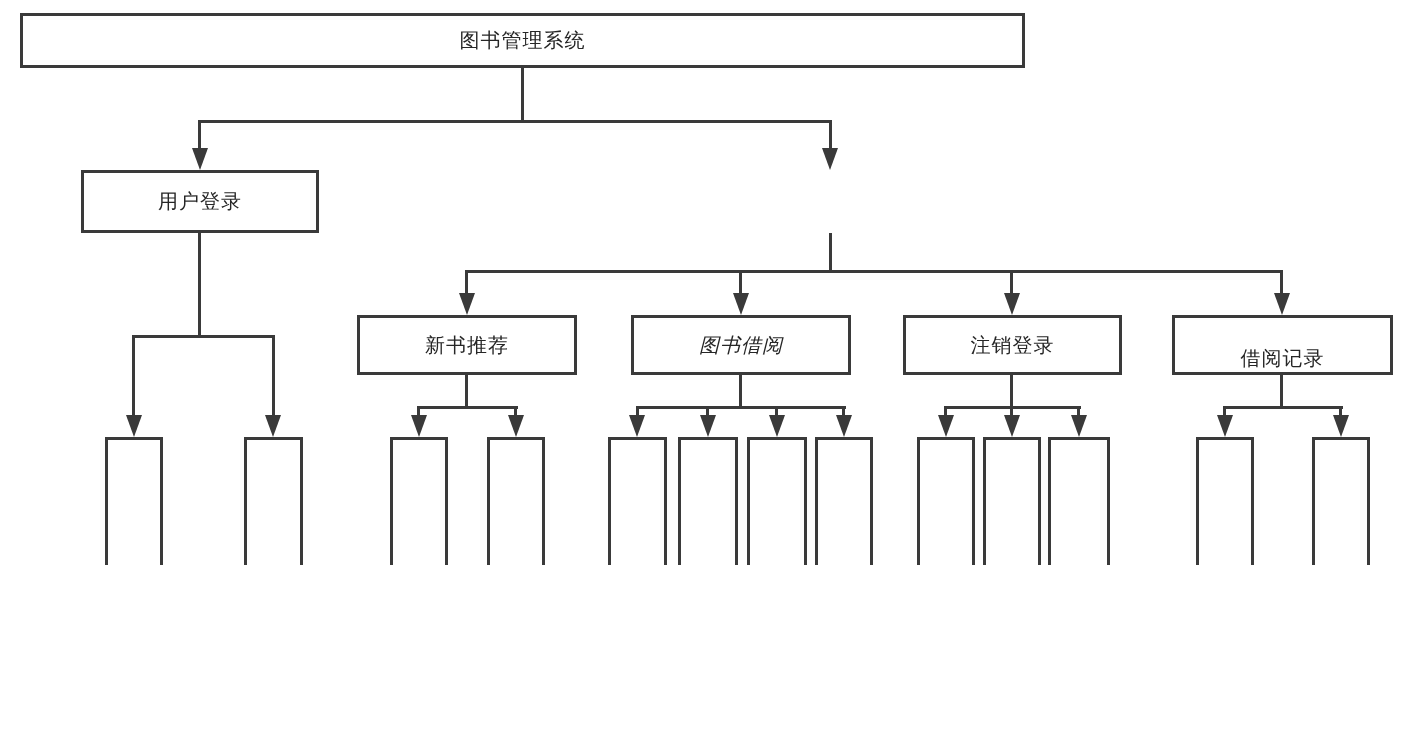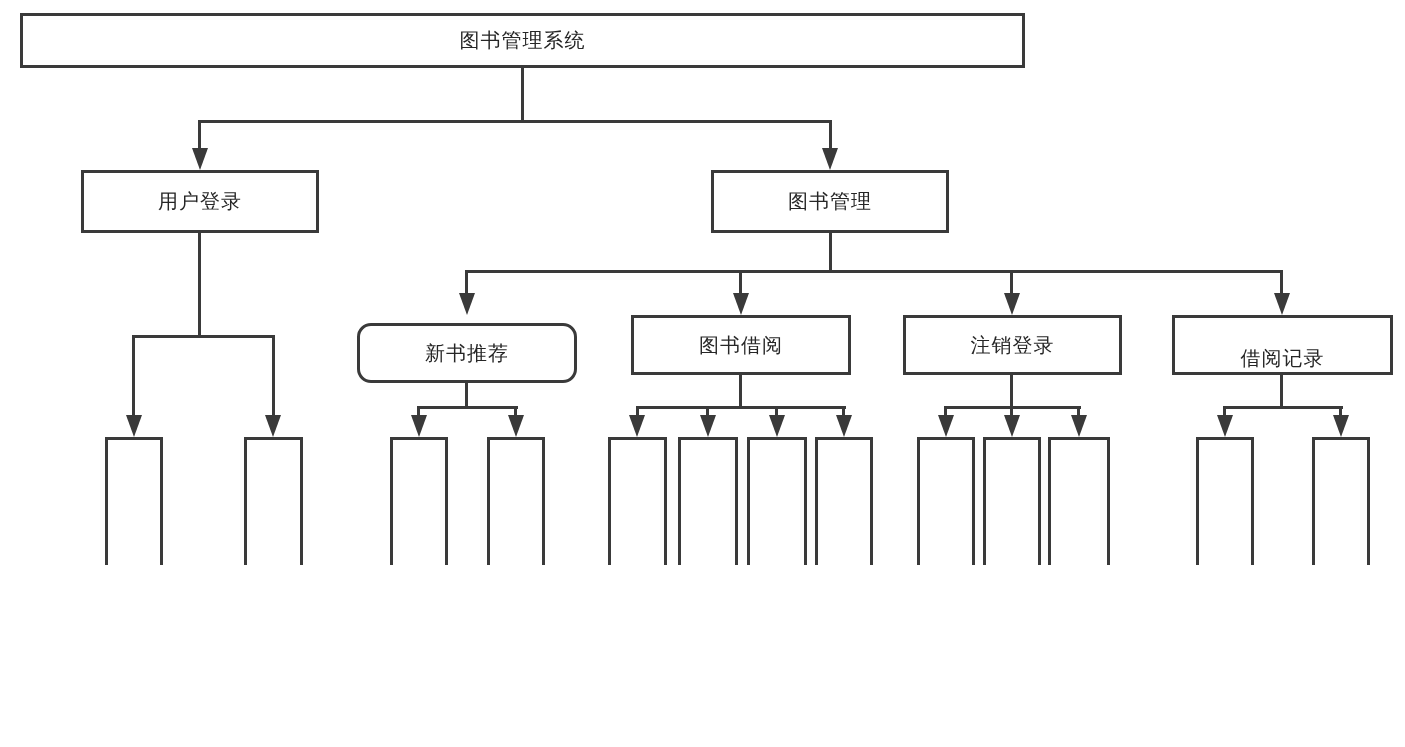--- a/index.html
+++ b/index.html
@@ -63,28 +63,25 @@
 
 <div id="canvas">
 
   <div class="box" style="left:20px; top:13px; width:1005px; height:55px;">
     <span>图书管理系统</span>
   </div>
 
   <div class="box" style="left:81px; top:170px; width:238px; height:63px;">
     <span>用户登录</span>
   </div>
-  <div class="box" style="left:711px; top:170px; width:238px; height:63px;">
-    <span>图书管理</span>
-  </div>
 
-  <div class="box" style="left:357px; top:323px; width:220px; height:60px;border-radius:14px;">
+  <div class="box" style="left:357px; top:315px; width:220px; height:60px;">
     <span>新书推荐</span>
   </div>
-  <div class="box" style="left:631px; top:315px; width:220px; height:60px;">
+  <div class="box" style="left:631px; top:315px; width:220px; height:60px;font-style:italic;">
     <span>图书借阅</span>
   </div>
   <div class="box" style="left:903px; top:315px; width:219px; height:60px;">
     <span>注销登录</span>
   </div>
   <div class="box" style="left:1172px; top:315px; width:221px; height:60px;align-items:flex-end;">
     <span>借阅记录</span>
   </div>
 
   <div class="box leaf" style="left:105px; top:437px; width:58px; height:298px;">

